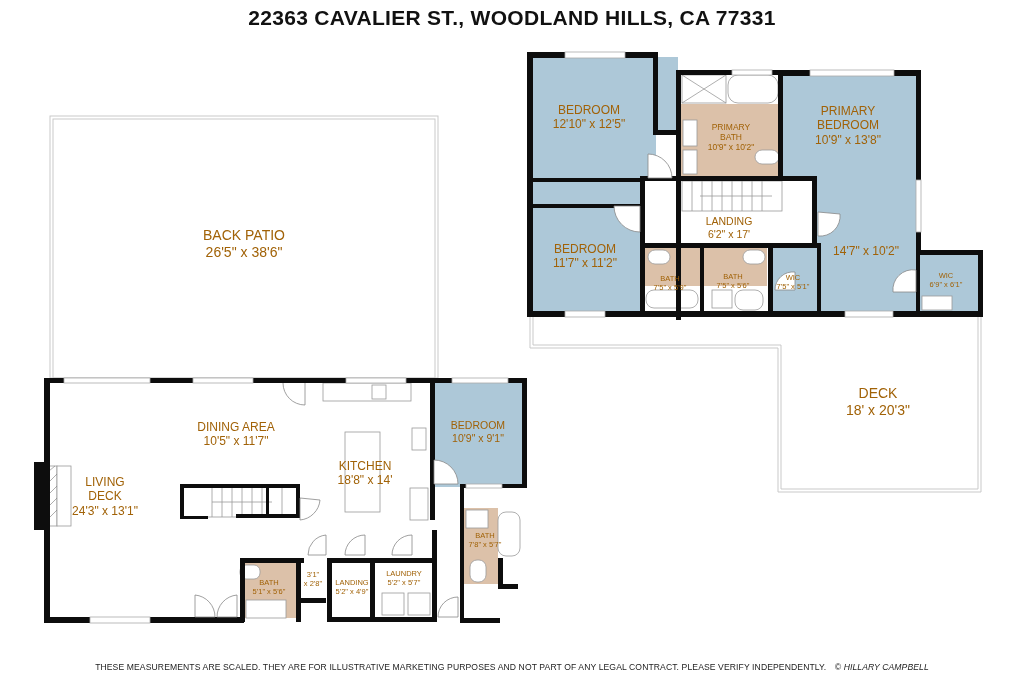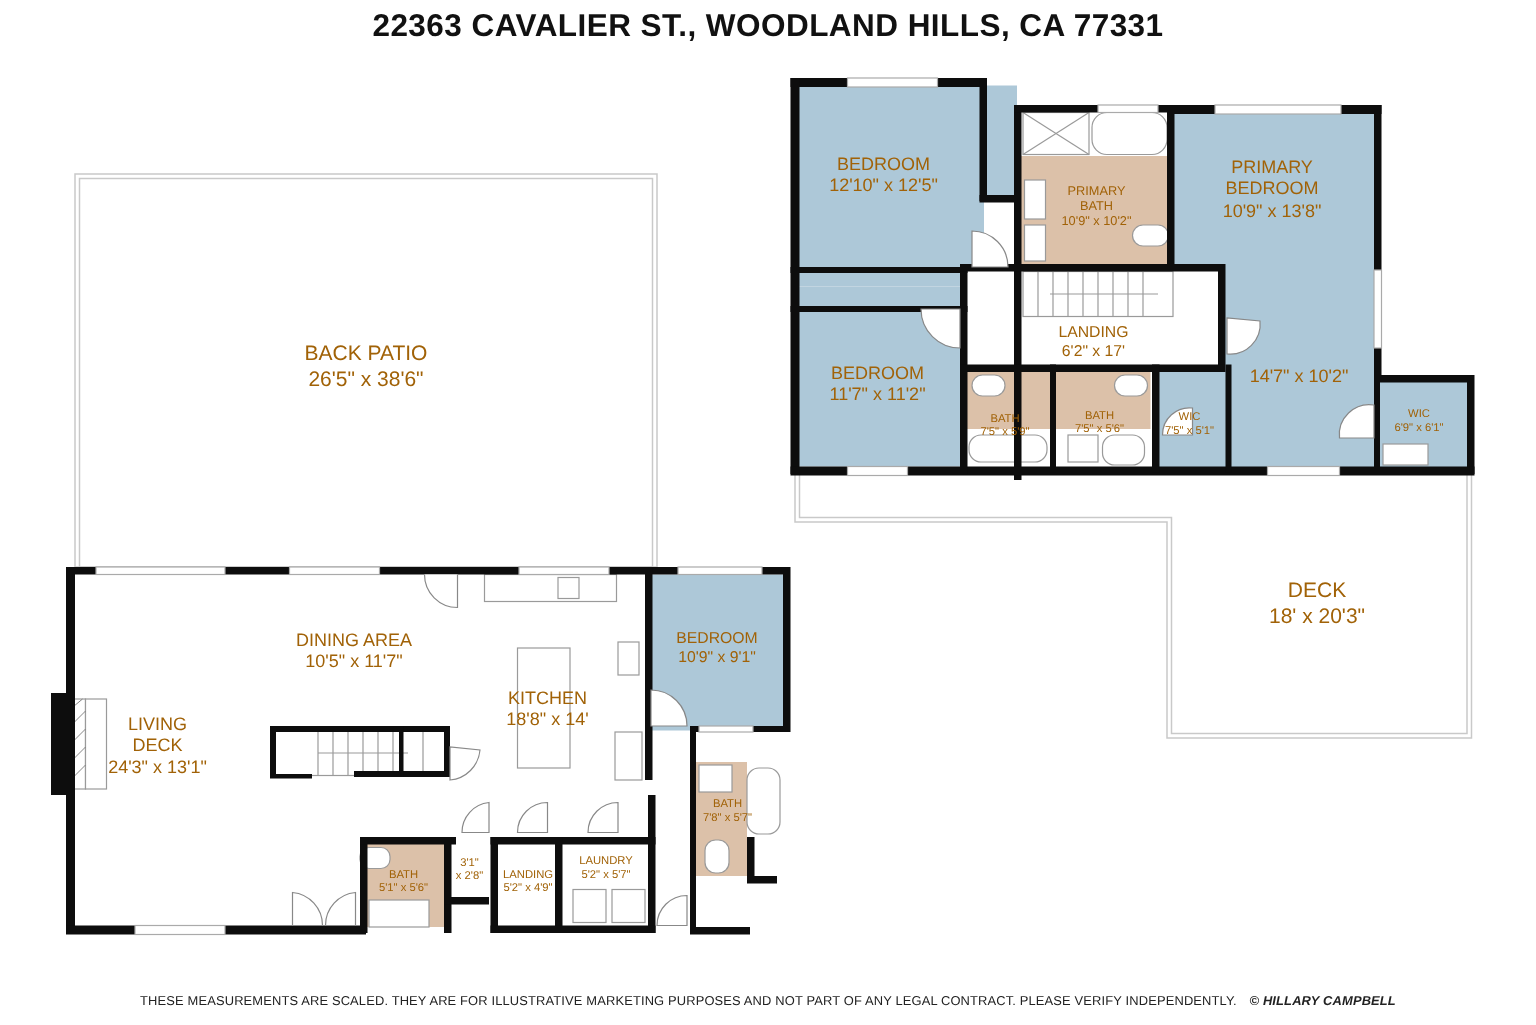--- a/index.html
+++ b/index.html
@@ -1,19 +1,19 @@
 <!DOCTYPE html>
 <html><head>
 <meta charset="utf-8">
 <style>
   html,body{margin:0;padding:0;background:#ffffff;}
   body{width:1024px;height:683px;position:relative;overflow:hidden;font-family:"Liberation Sans",sans-serif;color:#1c2330;}
   .title{position:absolute;left:0;top:6px;width:1024px;text-align:center;font-size:21px;font-weight:bold;letter-spacing:0.3px;color:#111;}
   .footer{position:absolute;left:0;top:662px;width:1024px;text-align:center;font-size:8.6px;color:#222;letter-spacing:0.1px;}
-  .footer .credit{font-style:italic;font-weight:bold;margin-left:6px;text-align:right;}
+  .footer .credit{font-style:italic;font-weight:normal;margin-left:6px;text-align:right;}
   svg{position:absolute;left:0;top:0;}
   .lbl{position:absolute;text-align:center;line-height:1.2;color:#a16207;transform:translate(-50%,-50%);white-space:nowrap;}
   .lbl .n{display:block;}
   .lbl .d{display:block;}
   .xl{font-size:14px;}
   .lg{font-size:12px;}
   .md{font-size:10.5px;}
   .sm{font-size:8.5px;}
   .xs{font-size:7.5px;}
 </style>

